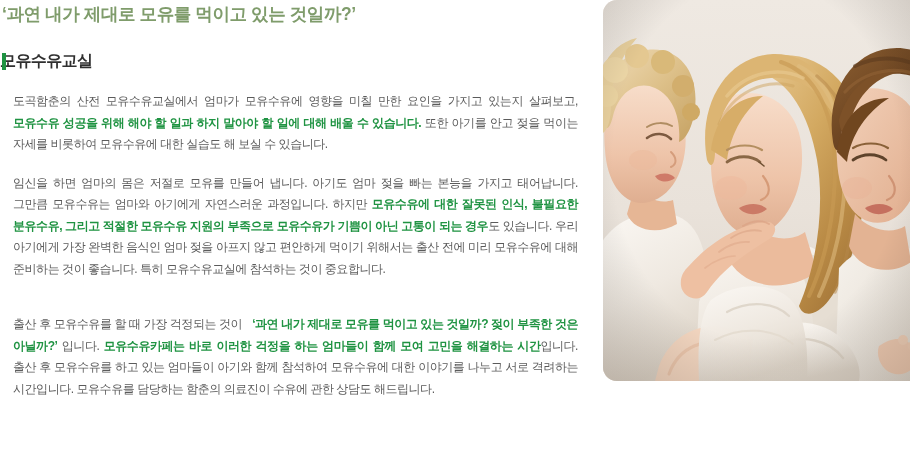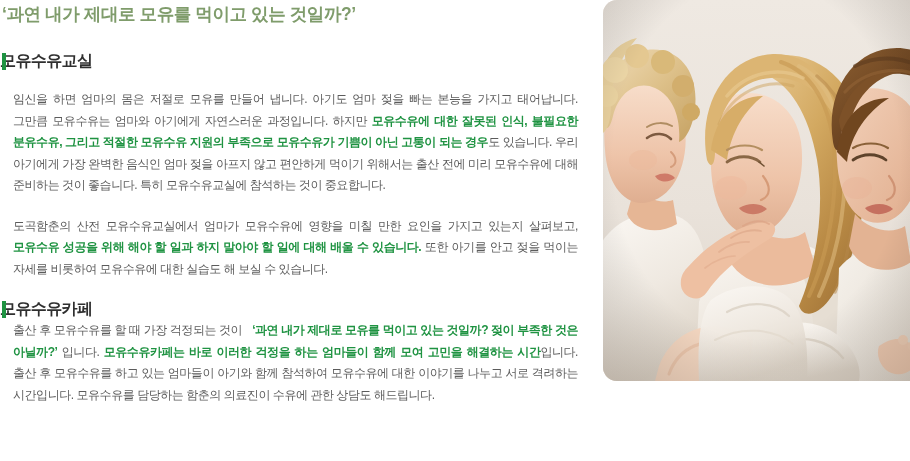--- a/index.html
+++ b/index.html
@@ -70,21 +70,21 @@
     padding: 0 18px 0 13px;
     font-size: 12px;
     line-height: 21.5px;
     letter-spacing: -0.45px;
     color: #5b5b5b;
     text-align: justify;
     word-break: keep-all;
   }
   .body-text.p-first  { margin-top: 17px; }
   .body-text.p-second { margin-top: 19px; }
-  .body-text.p-cafe   { margin-top: 0; }
+  .body-text.p-cafe   { margin-top: 16px; }
 
   .hl {
     color: #1f9342;
     font-weight: bold;
   }
   .quote-inline {
     color: #1f9342;
     font-weight: bold;
   }
   .sp { display: inline-block; width: 7px; }
@@ -115,31 +115,27 @@
 
   <div class="page-quote-title">‘과연 내가 제대로 모유를 먹이고 있는 것일까?’</div>
 
   <div class="section section-breastfeeding-class">
 
     <div class="section-heading">
       <span class="heading-bar"></span>
       <span>모유수유교실</span>
     </div>
 
+    <p class="body-text p-second"><span>도곡함춘의 산전 모유수유교실에서 엄마가 모유수유에 영향을 미칠 만한 요인을 가지고 있는지 살펴보고, </span><span class="hl">모유수유 성공을 위해 해야 할 일과 하지 말아야 할 일에 대해 배울 수 있습니다.</span><span> 또한 아기를 안고 젖을 먹이는 자세를 비롯하여 모유수유에 대한 실습도 해 보실 수 있습니다.</span></p>
+
     <p class="body-text p-first"><span>임신을 하면 엄마의 몸은 저절로 모유를 만들어 냅니다. 아기도 엄마 젖을 빠는 본능을 가지고 태어납니다. 그만큼 모유수유는 엄마와 아기에게 자연스러운 과정입니다. 하지만 </span><span class="hl">모유수유에 대한 잘못된 인식, 불필요한 분유수유, 그리고 적절한 모유수유 지원의 부족으로 모유수유가 기쁨이 아닌 고통이 되는 경우</span><span>도 있습니다. 우리 아기에게 가장 완벽한 음식인 엄마 젖을 아프지 않고 편안하게 먹이기 위해서는 출산 전에 미리 모유수유에 대해 준비하는 것이 좋습니다. 특히 모유수유교실에 참석하는 것이 중요합니다.</span></p>
-
-    <p class="body-text p-second"><span>도곡함춘의 산전 모유수유교실에서 엄마가 모유수유에 영향을 미칠 만한 요인을 가지고 있는지 살펴보고, </span><span class="hl">모유수유 성공을 위해 해야 할 일과 하지 말아야 할 일에 대해 배울 수 있습니다.</span><span> 또한 아기를 안고 젖을 먹이는 자세를 비롯하여 모유수유에 대한 실습도 해 보실 수 있습니다.</span></p>
   </div>
 
   <div class="section section-breastfeeding-cafe">
 
-    <div class="section-heading">
-      <span class="heading-bar"></span>
-      <span>모유수유카페</span>
-    </div>
 
     <p class="body-text p-cafe"><span>출산 후 모유수유를 할 때 가장 걱정되는 것이 </span><span class="sp"></span><span class="quote-inline">‘과연 내가 제대로 모유를 먹이고 있는 것일까? 젖이 부족한 것은 아닐까?’</span><span> 입니다. </span><span class="hl">모유수유카페는 바로 이러한 걱정을 하는 엄마들이 함께 모여 고민을 해결하는 시간</span><span>입니다. 출산 후 모유수유를 하고 있는 엄마들이 아기와 함께 참석하여 모유수유에 대한 이야기를 나누고 서로 격려하는 시간입니다. 모유수유를 담당하는 함춘의 의료진이 수유에 관한 상담도 해드립니다.</span></p>
   </div>
 </div>
 
 <div class="photo-frame">
   <svg class="photo-canvas" viewBox="0 0 307 381" preserveAspectRatio="xMidYMid slice" aria-hidden="true">
     <defs>
       <linearGradient id="bgWall" x1="0" y1="0" x2="0" y2="1">
         <stop offset="0%" stop-color="#efe9e2"></stop>

